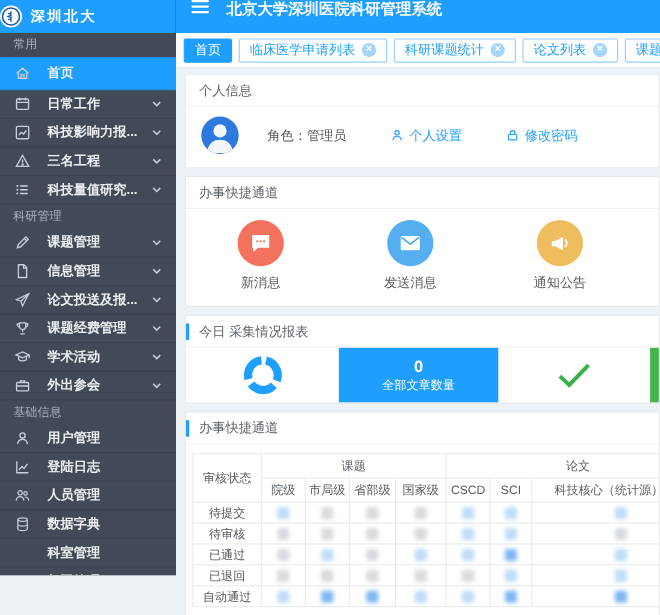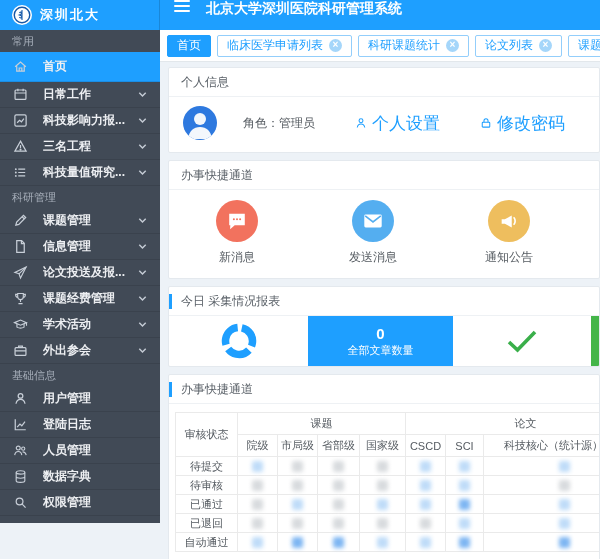--- a/index.html
+++ b/index.html
@@ -1,21 +1,21 @@
 <!DOCTYPE html>
 <html><head>
 <meta charset="utf-8">
 <style>
   * { margin:0; padding:0; box-sizing:border-box; }
   html,body { width:600px; height:559px; overflow:hidden; }
   body { font-family:"Liberation Sans","DejaVu Sans",sans-serif; background:#EDF2F7; position:relative; }
 
   
   .topbar { position:absolute; top:0; left:0; width:600px; height:30px; background:#1E9FFF; display:flex; z-index:5; }
-  .logo-area { width:160px; display:flex; align-items:center; gap:8px; padding-left:12px; border-right:1px solid rgba(0,0,0,.15); }
+  .logo-area { width:160px; display:flex; align-items:center; gap:8px; border-right:1px solid rgba(0,0,0,.15); }
   .logo-badge { width:20px; height:20px; border-radius:50%; background:#fff; display:flex; align-items:center; justify-content:center; flex:0 0 auto; }
   .logo-text { color:#fff; font-size:13px; font-weight:bold; letter-spacing:2px; white-space:nowrap; }
   .bar-right { flex:1; display:flex; align-items:flex-start; gap:16px; padding-left:14px; }
   .hamburger { width:16px; display:flex; flex-direction:column; gap:3px; cursor:pointer; }
   .hamburger i { display:block; height:2px; background:#fff; border-radius:1px; }
   .app-title { color:#fff; font-size:14px; font-weight:bold; white-space:nowrap; }
 
   
   .sidebar { position:absolute; top:30px; left:0; width:160px; height:493px; background:#414A56; overflow:hidden; }
   .side-section-label { height:22px; line-height:22px; padding-left:12px; color:#A7AFBA; font-size:11px; }
@@ -38,21 +38,21 @@
 
   .content { flex:1; padding:5px 0 0 8px; display:flex; flex-direction:column; gap:7px; overflow:hidden; }
   .card { background:#fff; border:1px solid #E4E9EE; border-radius:2px; overflow:hidden; flex:0 0 auto; }
   .card-header { height:29px; line-height:28px; padding:0 12px; font-size:12px; color:#5A6168; border-bottom:1px solid #EEF1F4; position:relative; }
   .card-header.marked::before { content:""; position:absolute; left:0; top:7px; height:15px; width:3px; background:#1E9FFF; }
 
   
   .pi-body { display:flex; align-items:center; gap:14px; padding:9px 14px 12px; }
   .avatar { width:34px; height:34px; border-radius:50%; background:#2E79DF; overflow:hidden; flex:0 0 auto; }
   .role { font-size:12px; color:#53595F; margin-left:12px; }
-  .pi-link { display:inline-flex; align-items:center; gap:5px; color:#1E9FFF; font-size:17px; margin-left:26px; cursor:pointer; }
+  .pi-link { display:inline-flex; align-items:center; gap:5px; color:#1E9FFF; font-size:12px; margin-left:26px; cursor:pointer; }
   .pi-link svg { width:12px; height:12px; }
 
   
   .qc-body { display:flex; padding:10px 0 12px; }
   .qc-item { width:136px; display:flex; flex-direction:column; align-items:center; gap:7px; cursor:pointer; }
   .qc-circle { width:42px; height:42px; border-radius:50%; display:flex; align-items:center; justify-content:center; background:var(--cc); }
   .qc-circle svg { width:22px; height:22px; }
   .qc-label { font-size:12px; color:#565C62; }
 
   
@@ -280,20 +280,24 @@
       <span class="side-label">人员管理</span>
     </div>
     <div class="side-item">
       <span class="side-icon">
         <svg viewBox="0 0 16 16" fill="none" stroke="currentColor" stroke-width="1.2">
           <ellipse cx="8" cy="3.6" rx="4.6" ry="1.8"></ellipse>
           <path d="M3.4 3.6v8.8c0 1 2 1.8 4.6 1.8s4.6-.8 4.6-1.8V3.6M3.4 8c0 1 2 1.8 4.6 1.8S12.6 9 12.6 8"></path>
         </svg>
       </span>
       <span class="side-label">数据字典</span>
+    </div>
+    <div class="side-item">
+      <span class="side-icon"></span>
+      <span class="side-label">科室管理</span>
     </div>
     <div class="side-item">
       <span class="side-icon">
         <svg viewBox="0 0 16 16" fill="none" stroke="currentColor" stroke-width="1.3">
           <circle cx="7" cy="7" r="3.6"></circle>
           <path d="M9.8 9.8 13.4 13.4"></path>
         </svg>
       </span>
       <span class="side-label">权限管理</span>
     </div>

